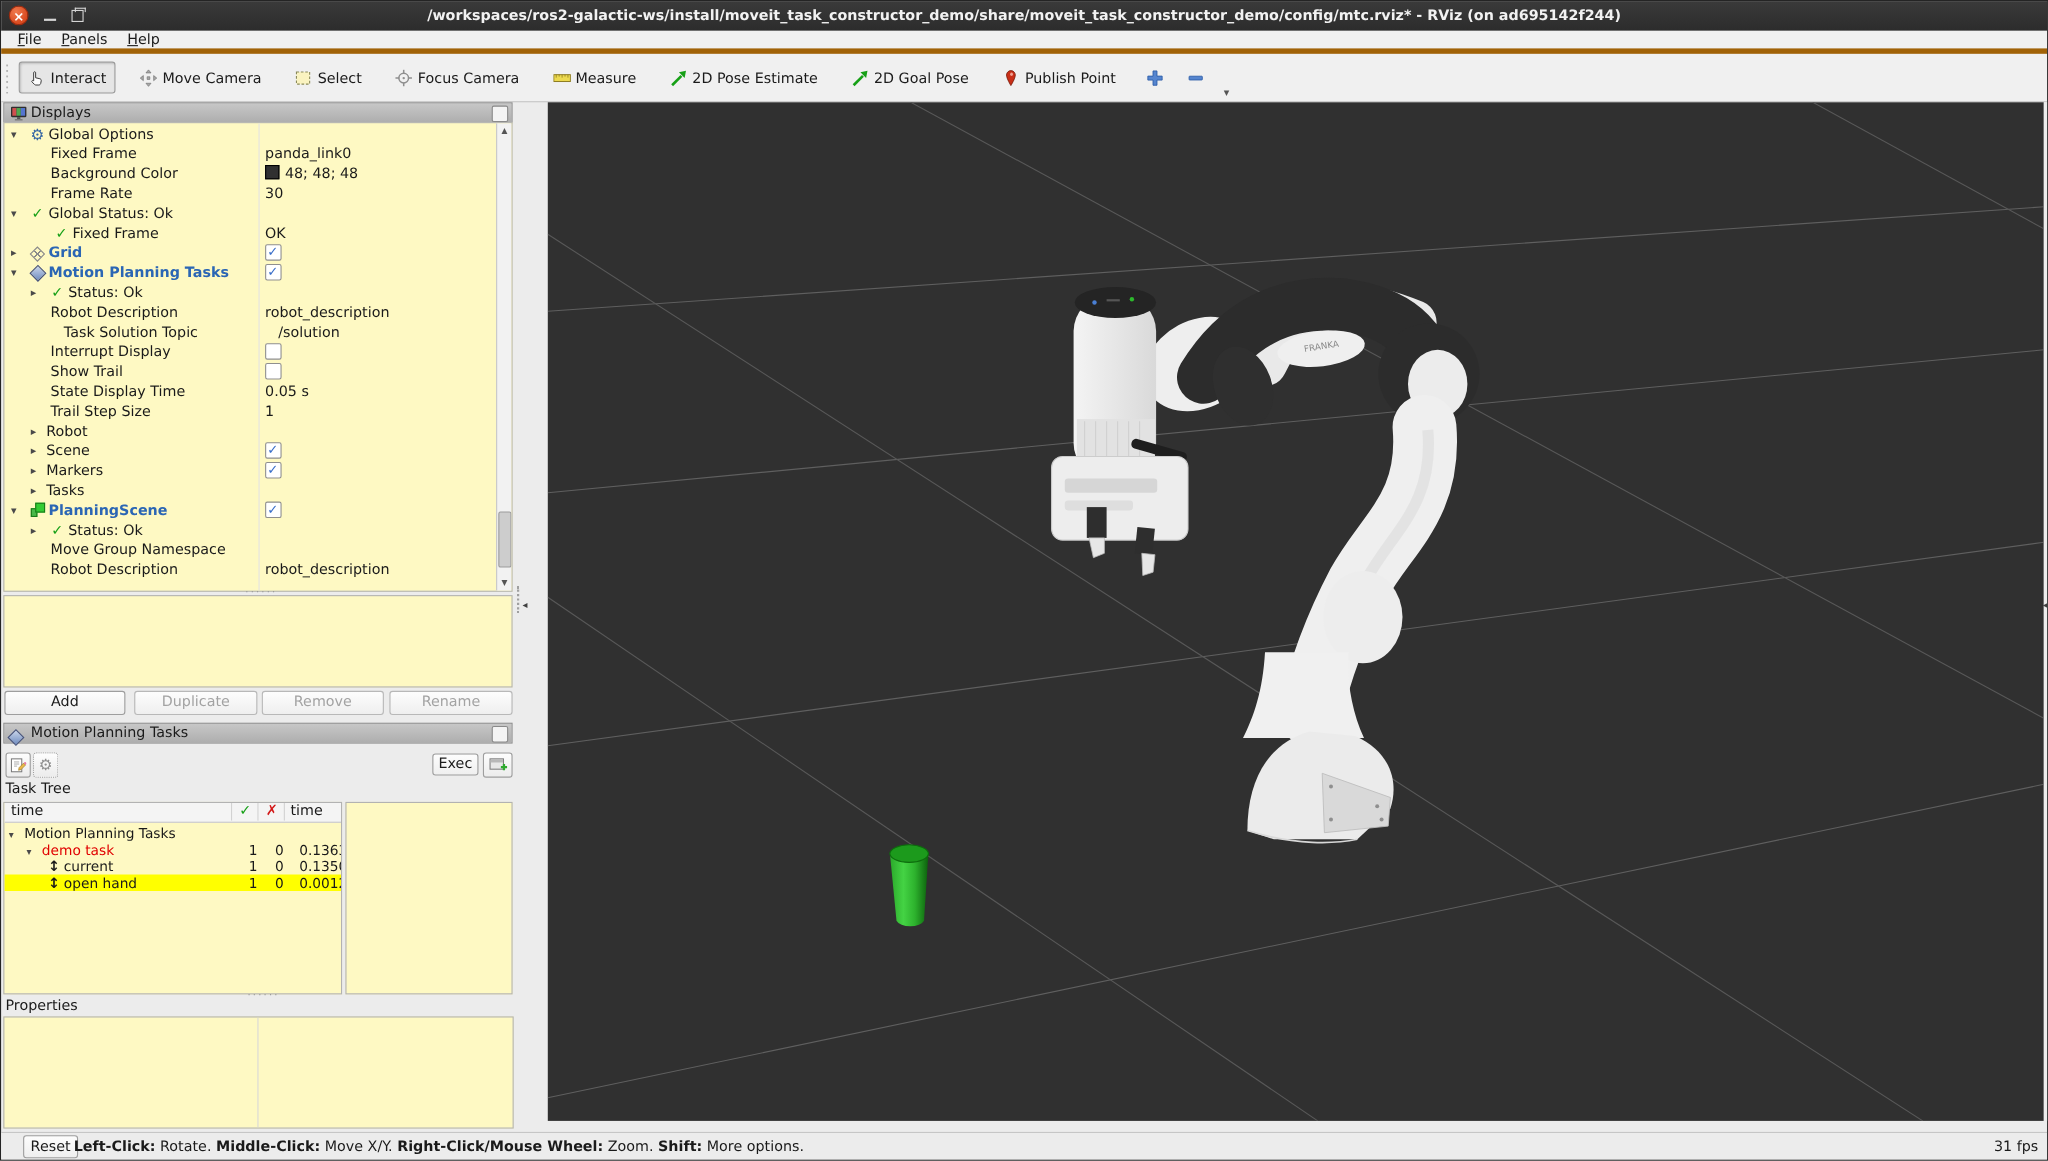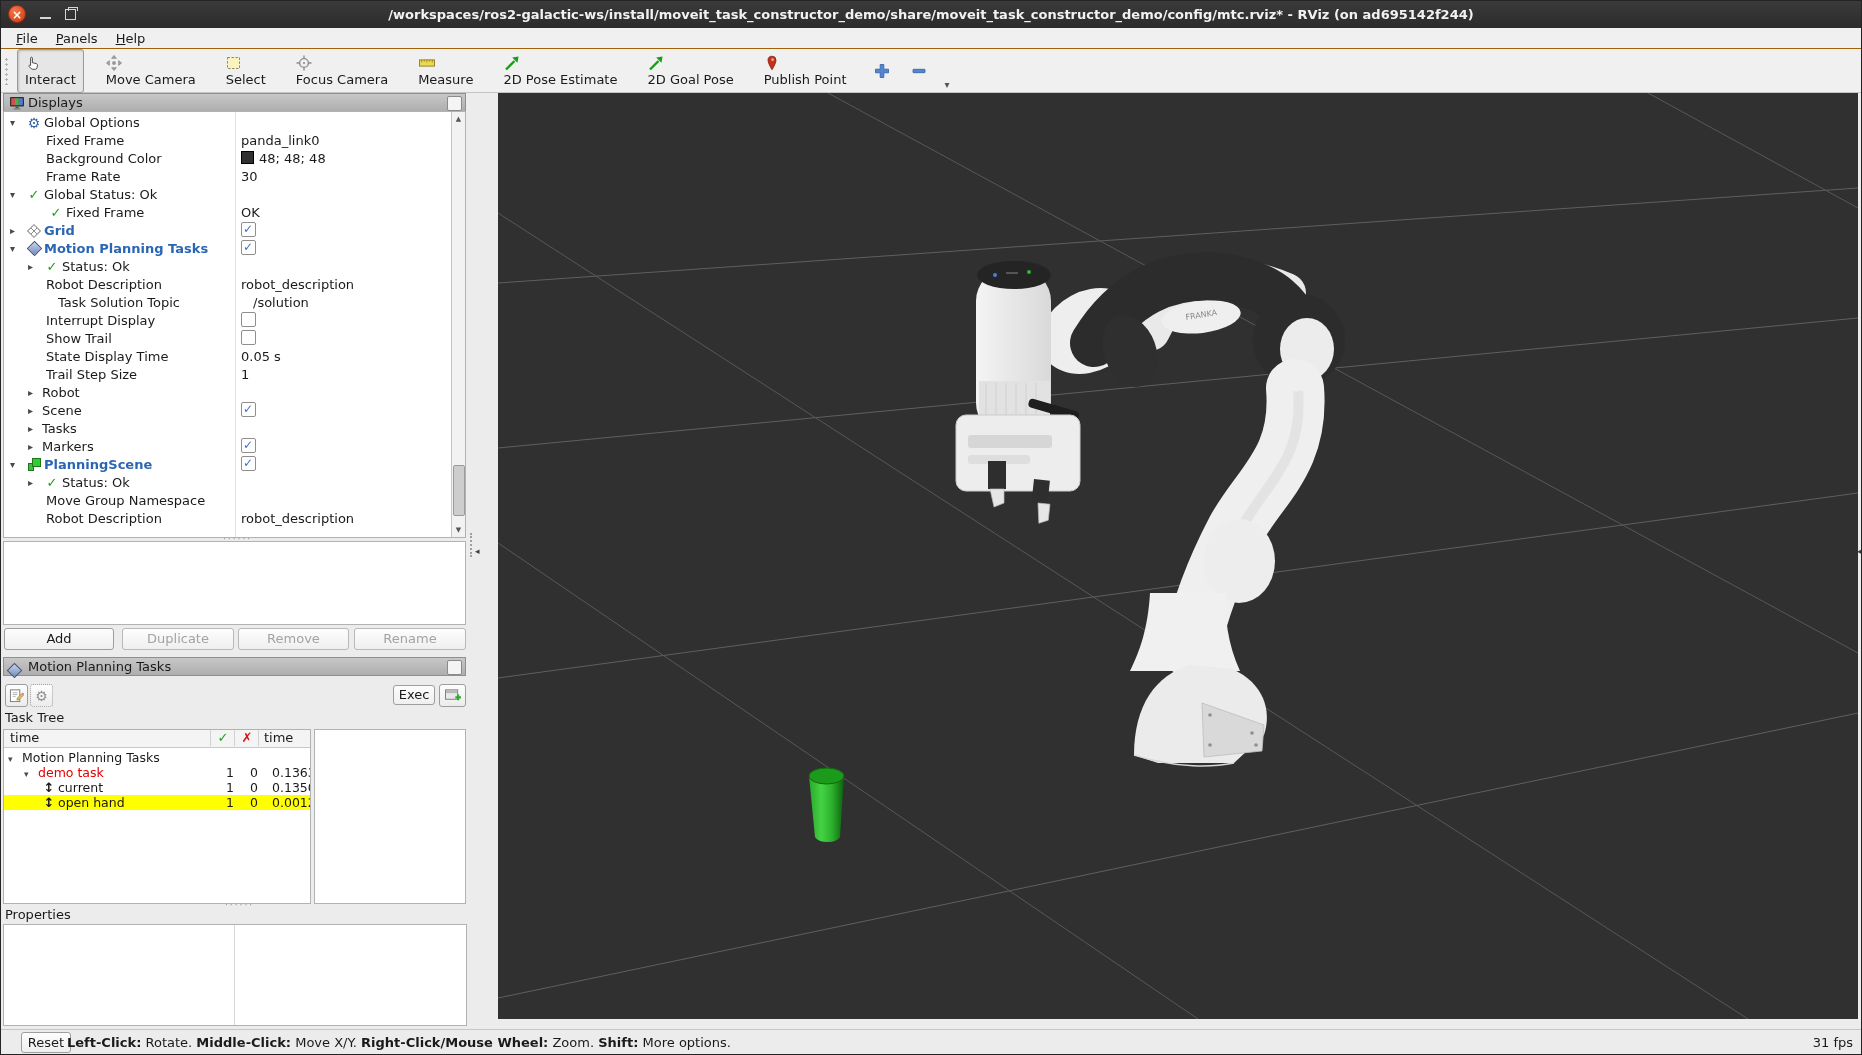--- a/index.html
+++ b/index.html
@@ -12,42 +12,42 @@
   .wbtn{position:absolute;top:4px;width:18px;height:18px;line-height:18px;text-align:center;cursor:default;}
   .wbtn.close{left:7px;border-radius:50%;background:radial-gradient(circle at 35% 30%,#f07a4e,#d94a1f 70%);
               border:1px solid #9c2c10;color:#fff;font-weight:bold;font-size:12px;box-sizing:border-box;}
   .wbtn.min{left:36px;}
   .wbtn.min i{position:absolute;left:3px;bottom:4px;width:11px;height:0;border-bottom:2px solid #d5d5d5;}
   .wbtn.max{left:60px;}
   .wbtn.max i{position:absolute;left:4px;top:4px;width:9px;height:9px;border:1px solid #d5d5d5;}
   .wbtn.max i::before{content:'';position:absolute;left:2px;top:-3px;width:8px;height:3px;border:1px solid #d5d5d5;border-bottom:none;}
   
   .menubar{position:absolute;left:0;top:27px;width:100%;height:21px;background:#f0f0f0;
-           border-bottom:1px solid #a16207;box-sizing:border-box;display:flex;align-items:center;padding-left:6px;}
+           border-bottom:5px solid #a16207;box-sizing:border-box;display:flex;align-items:center;padding-left:6px;}
   .menu-item{padding:1px 9px;}
   .accel{text-decoration:underline;}
   
   .toolbar{position:absolute;left:0;top:48px;width:100%;height:44px;background:#f0f0f0;
            border-bottom:1px solid #c4c4c4;box-sizing:border-box;display:flex;align-items:center;}
   .tgrip{width:5px;height:28px;margin:0 8px 0 3px;
          background-image:radial-gradient(#b2b2b2 34%,transparent 35%);background-size:5px 5px;}
-  .tool{display:flex;align-items:flex-start;padding:5px 7px;margin-right:14px;border:1px solid transparent;border-radius:3px;white-space:nowrap;flex-direction:column;}
+  .tool{display:flex;align-items:flex-end;padding:5px 7px;margin-right:14px;border:1px solid transparent;border-radius:3px;white-space:nowrap;}
   .tool.active{background:#e6e6e6;border:1px solid #9a9a9a;box-shadow:inset 1px 1px 2px rgba(0,0,0,.18);}
   .ti{display:inline-flex;width:17px;height:17px;margin-right:4px;align-items:center;justify-content:center;}
   .ti svg{width:16px;height:16px;}
   .tool.iconly{margin-right:6px;padding:5px 4px;}
   .ovf{color:#555;font-size:10px;margin-left:2px;align-self:flex-end;margin-bottom:2px;}
   
   .phead{position:absolute;height:19px;background:linear-gradient(#c7c7c7,#aeaeae);border:1px solid #8f8f8f;
          box-sizing:border-box;line-height:17px;white-space:nowrap;}
   .phead .pt{margin-left:24px;}
   .phead .hicon{position:absolute;left:5px;top:2px;}
   .floatbtn{position:absolute;right:3px;top:2px;width:13px;height:13px;background:#f4f4f4;
             border:1px solid #8a8a8a;border-radius:2px;}
-  .wbox{position:absolute;background:#ffffff;border:1px solid #b2b2b2;box-sizing:border-box;overflow:hidden;}
+  .wbox{position:absolute;background:#fef9c3;border:1px solid #b2b2b2;box-sizing:border-box;overflow:hidden;}
   .dots{position:absolute;color:#9a9a9a;font-size:9px;letter-spacing:2px;}
   
   .coldiv{position:absolute;left:231px;top:0;bottom:0;border-left:1px solid #e3e3e3;}
   .trow{position:relative;height:18px;line-height:18px;white-space:nowrap;z-index:1;}
   .exp{display:inline-block;width:14px;font-size:10px;color:#4a4a4a;vertical-align:top;}
   .tic{display:inline-block;width:20px;text-align:center;vertical-align:top;}
   .lbl-blue{color:#2b66b4;font-weight:bold;}
   .tv{position:absolute;left:237px;top:0;height:18px;line-height:18px;}
   .cb{display:inline-block;width:13px;height:13px;background:#fff;border:1px solid #8f8f8f;border-radius:2px;
       position:relative;vertical-align:-2px;}
@@ -238,22 +238,22 @@
         <div class="trow" style="padding-left: 6px;"><span class="exp">▾</span><span class="tic"><span class="ic-diam"></span></span><span class="lbl-blue">Motion Planning Tasks</span><span class="tv"><span class="cb on"></span></span></div>
         <div class="trow" style="padding-left: 24px;"><span class="exp">▸</span><span class="tic ic-check">✓</span><span>Status: Ok</span></div>
         <div class="trow" style="padding-left: 42px;"><span>Robot Description</span><span class="tv">robot_description</span></div>
         <div class="trow" style="padding-left: 42px; margin-left: 12px;"><span>Task Solution Topic</span><span class="tv">/solution</span></div>
         <div class="trow" style="padding-left: 42px;"><span>Interrupt Display</span><span class="tv"><span class="cb"></span></span></div>
         <div class="trow" style="padding-left: 42px;"><span>Show Trail</span><span class="tv"><span class="cb"></span></span></div>
         <div class="trow" style="padding-left: 42px;"><span>State Display Time</span><span class="tv">0.05 s</span></div>
         <div class="trow" style="padding-left: 42px;"><span>Trail Step Size</span><span class="tv">1</span></div>
         <div class="trow" style="padding-left: 24px;"><span class="exp">▸</span><span>Robot</span></div>
         <div class="trow" style="padding-left: 24px;"><span class="exp">▸</span><span>Scene</span><span class="tv"><span class="cb on"></span></span></div>
+        <div class="trow" style="padding-left: 24px;"><span class="exp">▸</span><span>Markers</span><span class="tv"><span class="cb on"></span></span></div>
         <div class="trow" style="padding-left: 24px;"><span class="exp">▸</span><span>Tasks</span></div>
-        <div class="trow" style="padding-left: 24px;"><span class="exp">▸</span><span>Markers</span><span class="tv"><span class="cb on"></span></span></div>
         <div class="trow" style="padding-left: 6px;"><span class="exp">▾</span><span class="tic"><span class="ic-ps"></span></span><span class="lbl-blue">PlanningScene</span><span class="tv"><span class="cb on"></span></span></div>
         <div class="trow" style="padding-left: 24px;"><span class="exp">▸</span><span class="tic ic-check">✓</span><span>Status: Ok</span></div>
         <div class="trow" style="padding-left: 42px;"><span>Move Group Namespace</span><span class="tv"></span></div>
         <div class="trow" style="padding-left: 42px;"><span>Robot Description</span><span class="tv">robot_description</span></div>
       </div>
     <div class="sb">
       <span class="sa" style="top:3px;">▲</span>
       <span class="thumb"></span>
       <span class="sa" style="bottom:3px;">▼</span>
     </div>

